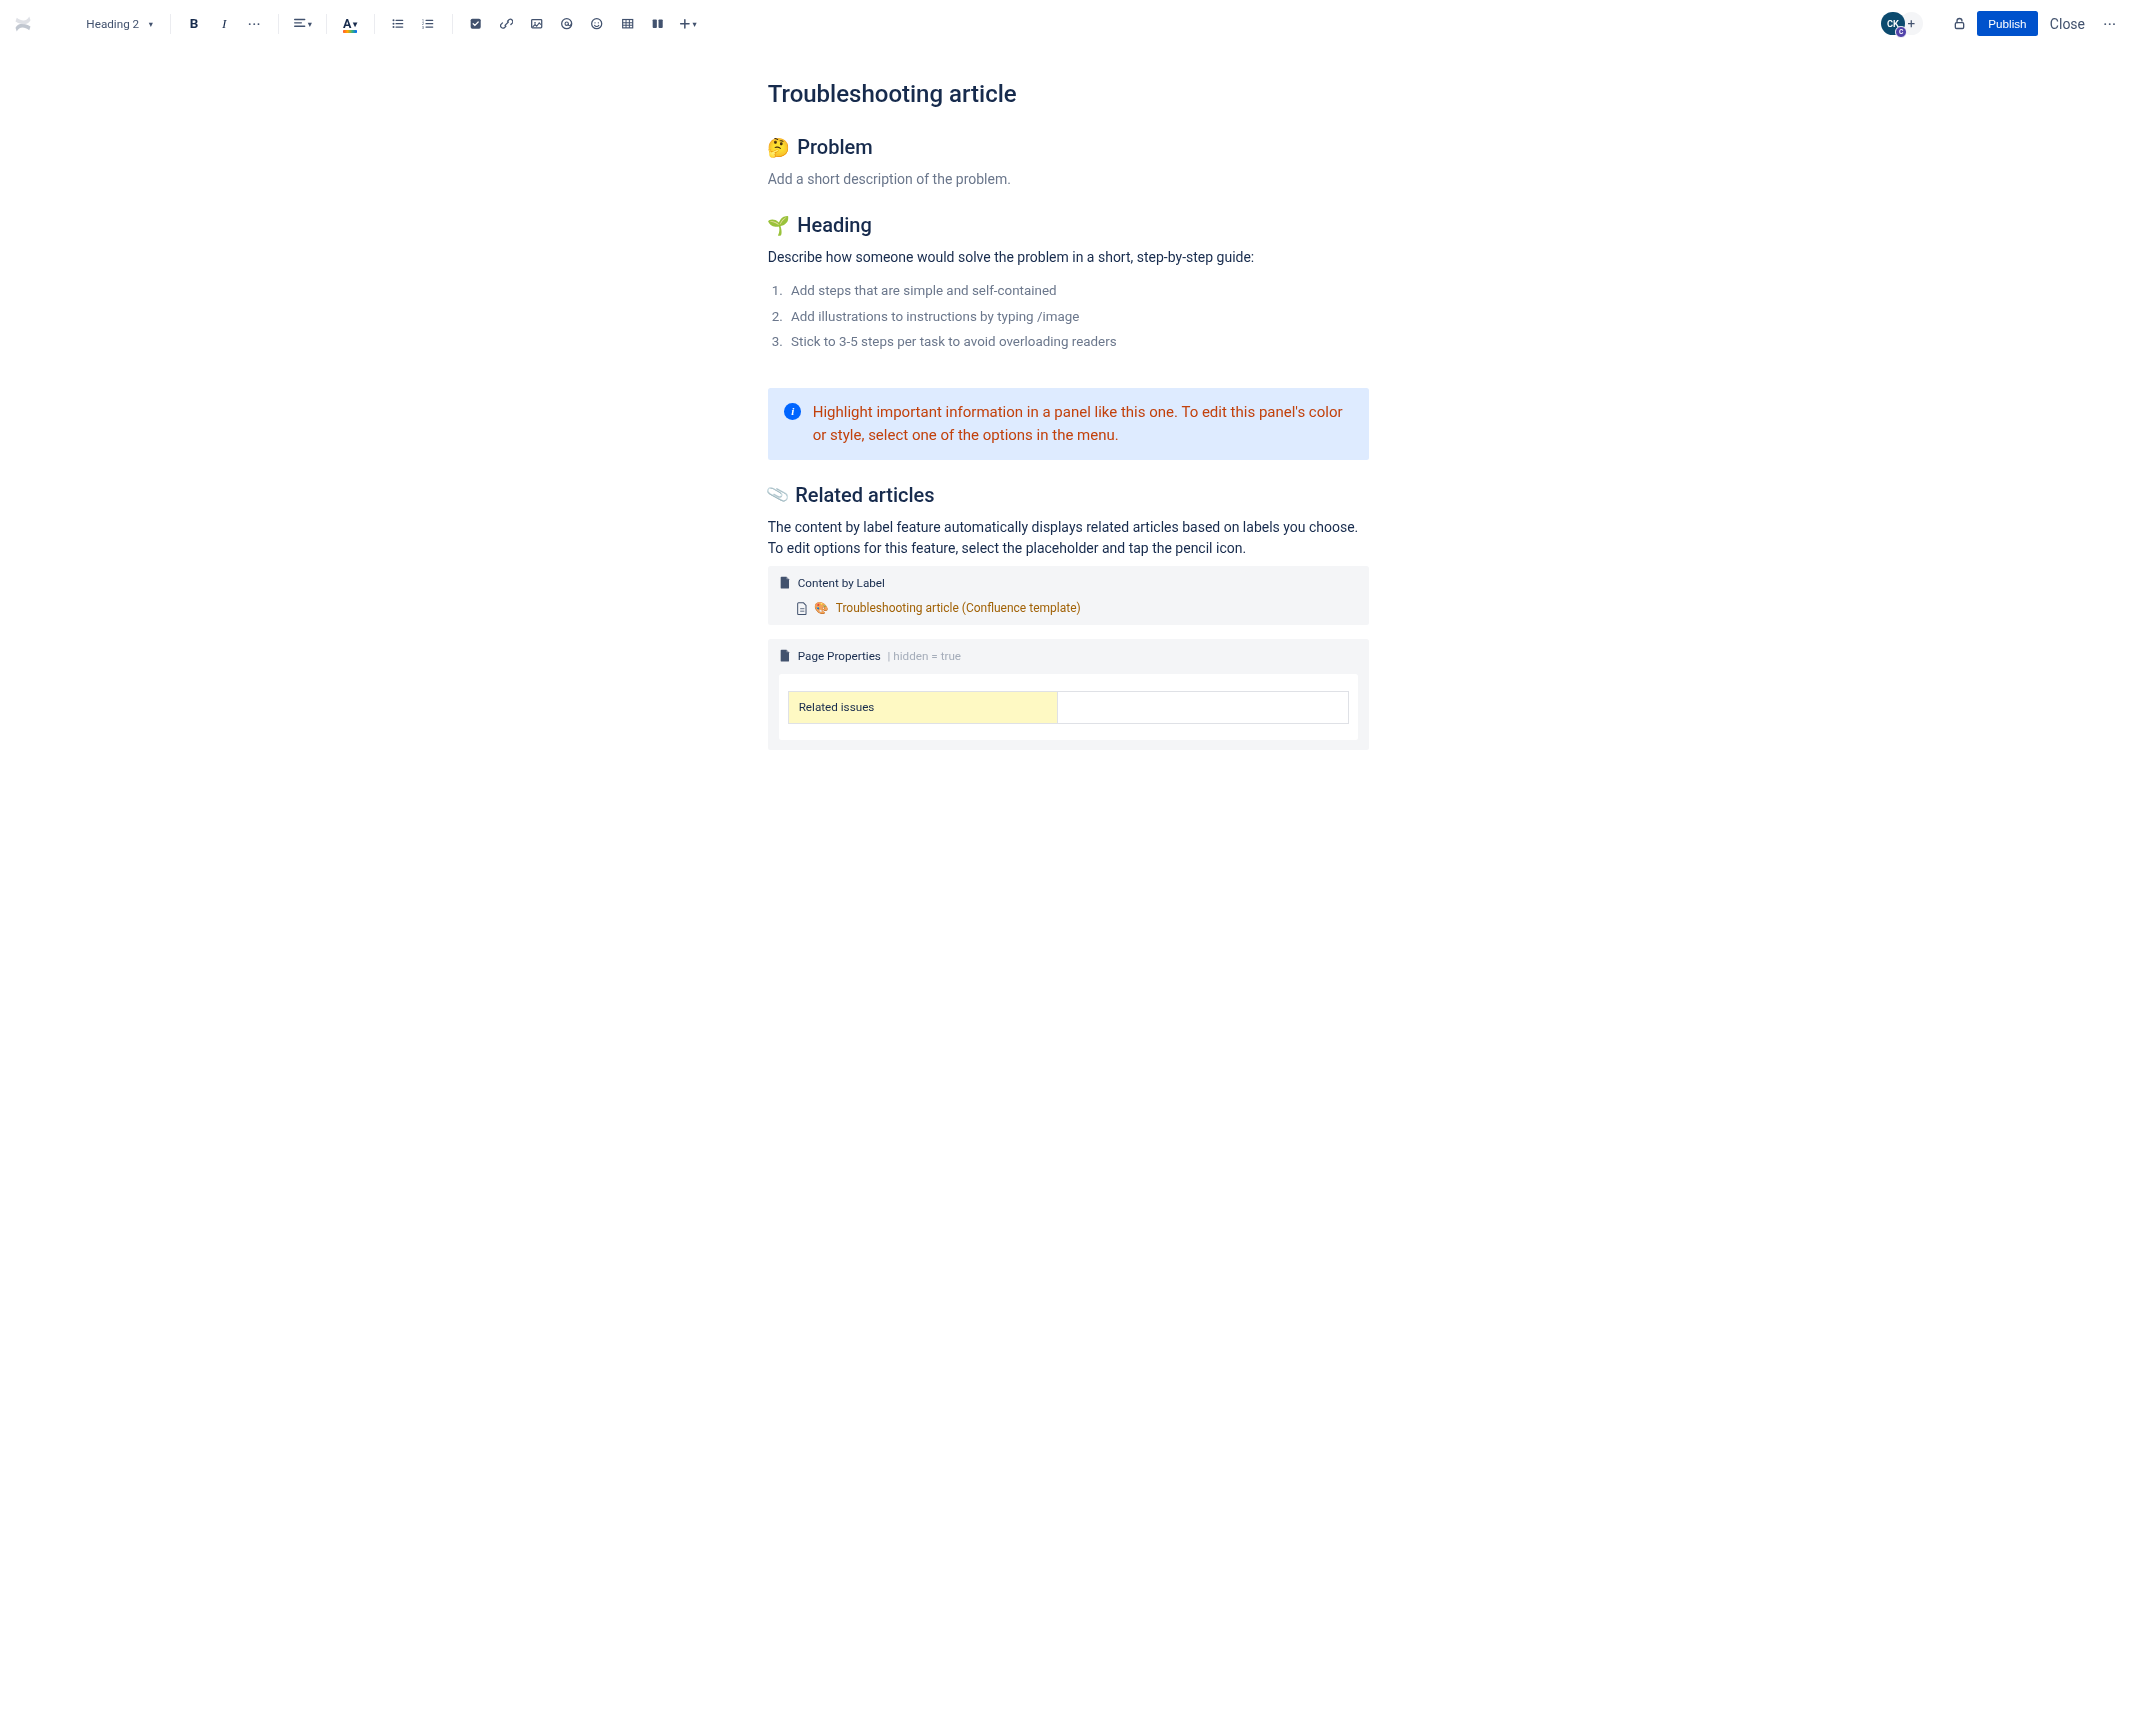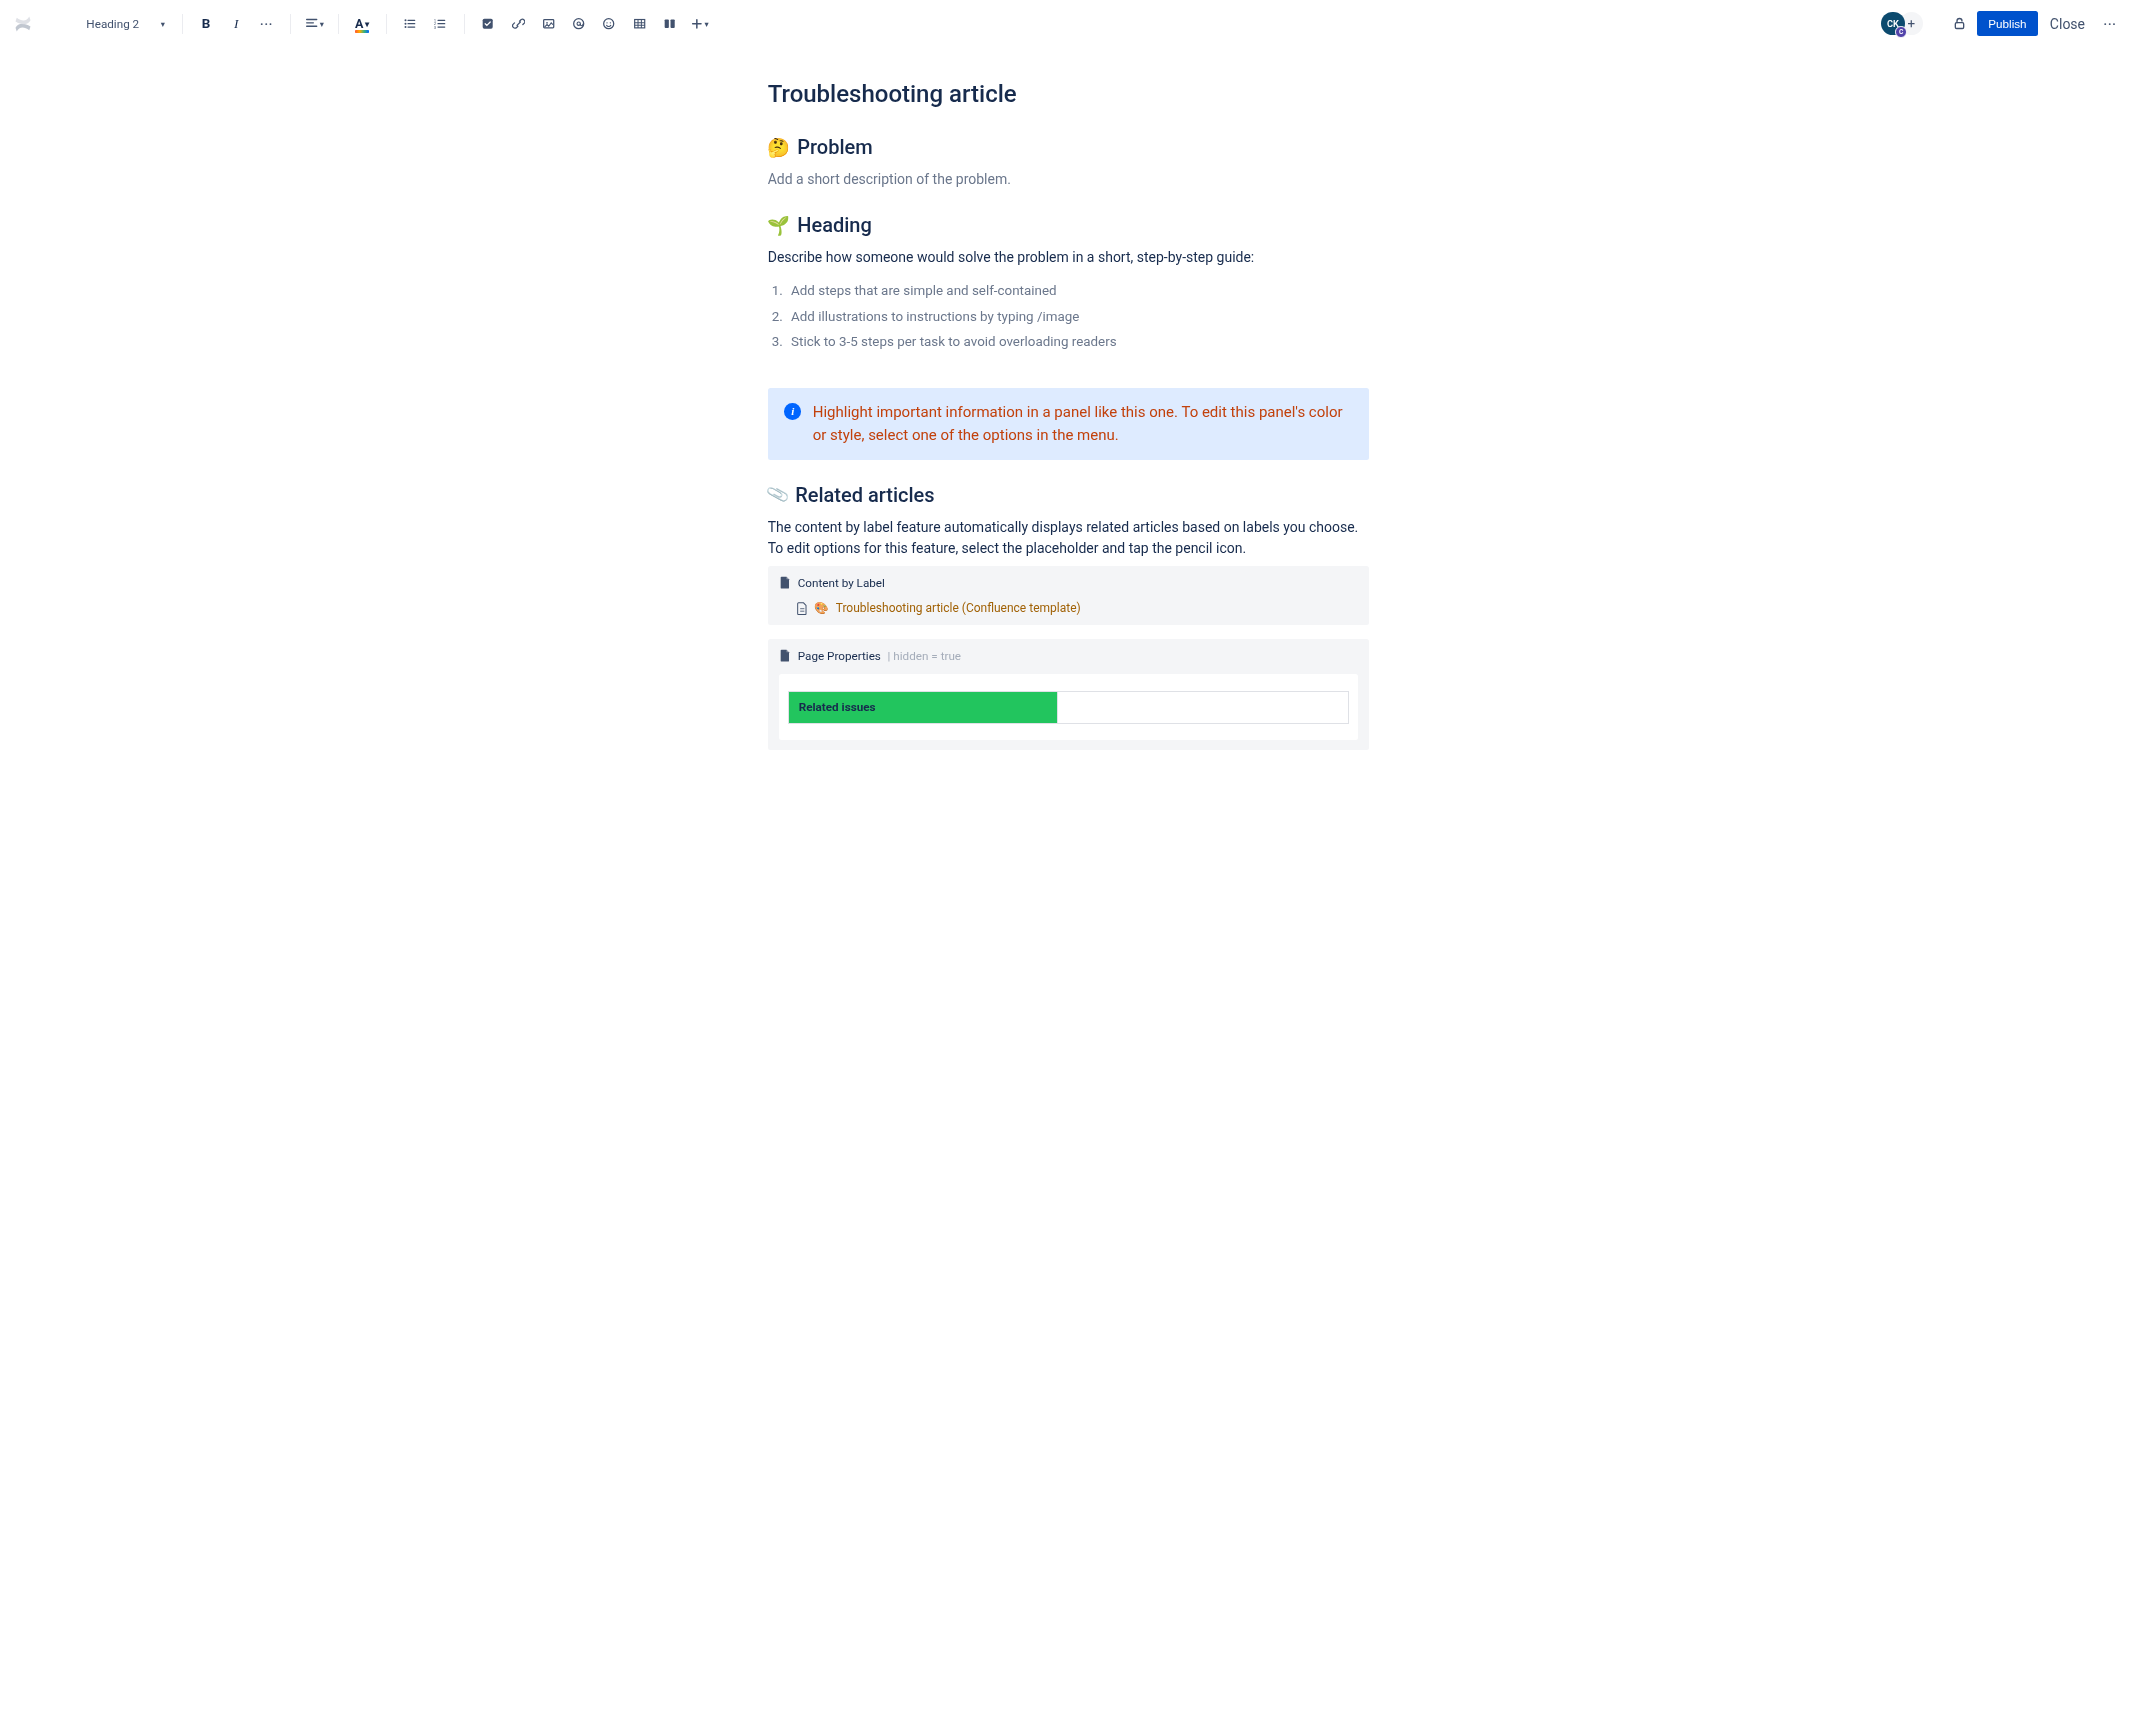--- a/index.html
+++ b/index.html
@@ -1,19 +1,19 @@
 <!DOCTYPE html>
 <html style="font-size:13.4px"><head>
   <meta charset="utf-8">
   <style>
     * { margin:0; padding:0; box-sizing:border-box; }
     body { font-family: -apple-system, BlinkMacSystemFont, "Segoe UI", Roboto, sans-serif; color:#172b4d; background:#fff; }
     .toolbar { display:flex; align-items:center; height:47px; padding:0 13.4px; gap:3.3px; }
     .logo { width:20px; height:20px; margin-right:6.7px; }
-    .heading-select { display:flex; align-items:center; gap:20px; font-size:11.7px; color:#42526e; padding:5px 6.7px; border-radius:2.5px; cursor:pointer; }
+    .heading-select { display:flex; align-items:center; gap:8px; font-size:11.7px; color:#42526e; padding:5px 6.7px; border-radius:2.5px; cursor:pointer; }
     .divider { width:0.8px; height:20px; background:#ebecf0; margin:0 6.7px; }
     .tb-btn { width:27px; height:27px; display:flex; align-items:center; justify-content:center; border-radius:2.5px; cursor:pointer; color:#42526e; }
     .bold { font-weight:700; font-size:13.4px; color:#172b4d; }
     .italic { font-style:italic; font-size:13.4px; font-family:Georgia,serif; color:#172b4d; }
     .more-dots { font-weight:bold; letter-spacing:0.8px; font-size:11.7px; }
     .text-color-btn { position:relative; font-weight:700; font-size:12.5px; color:#172b4d; }
     .text-color-underline { position:absolute; bottom:4.2px; left:6.7px; right:6.7px; height:2.5px; background:linear-gradient(90deg,#ff5630 0%,#ffab00 33%,#36b37e 66%,#0065ff 100%); border-radius:0.8px; }
     .dd-caret { font-size:8.3px; margin-left:1.7px; }
     .flex-spacer { flex:1; }
     .avatars { display:flex; align-items:center; }
@@ -36,21 +36,21 @@
     .info-text { font-size:15px; color:#c2410c; line-height:1.5; }
     .macro-box { background:#f4f5f7; border-radius:2.5px; padding:10px 11.7px; margin-bottom:13.4px; font-size:11.7px; }
     .macro-header { display:flex; align-items:center; gap:6.7px; color:#172b4d; font-weight:400; }
     .macro-doc-icon { width:11.7px; height:13.4px; }
     .macro-link-row { display:flex; align-items:center; gap:6.7px; margin-top:11.7px; padding-left:16.7px; }
     .macro-link { color:#a16207; text-decoration:none; font-size:12px; }
     .macro-meta { color:#a5adba; font-weight:400; }
     .props-inner { background:#fff; border-radius:2.5px; margin-top:11.7px; padding:16.7px 8.3px; }
     .props-table { width:100%; border-collapse:collapse; }
     .props-table td, .props-table th { border:0.8px solid #dfe1e6; padding:8.3px 10px; font-size:11.7px; text-align:left; }
-    .props-table th { background:#22c55e; font-weight:700; width:48%; }
+    .props-table th { background:#fef9c3; font-weight:400; width:48%; }
     svg { display:block; }
     .paperclip-emoji { display:inline-block; transform:rotate(-20deg); font-size:16.7px; opacity:0.6; filter:grayscale(0.3); }
   </style>
 </head>
 <body>
 
 <div class="toolbar">
   <div class="logo">
     <svg viewBox="0 0 32 32">
         <path d="M4 22 C 8 14, 18 14, 28 20 L 26 26 C 18 20, 10 20, 6 28 Z" fill="#c1c7d0"></path>

